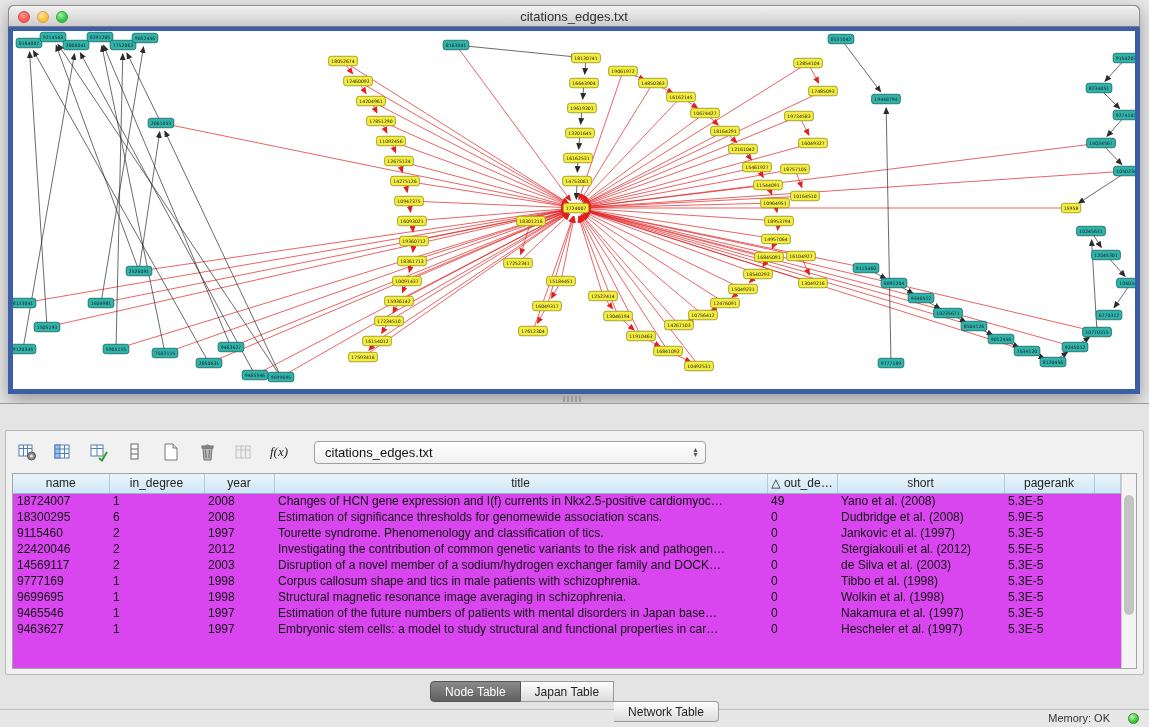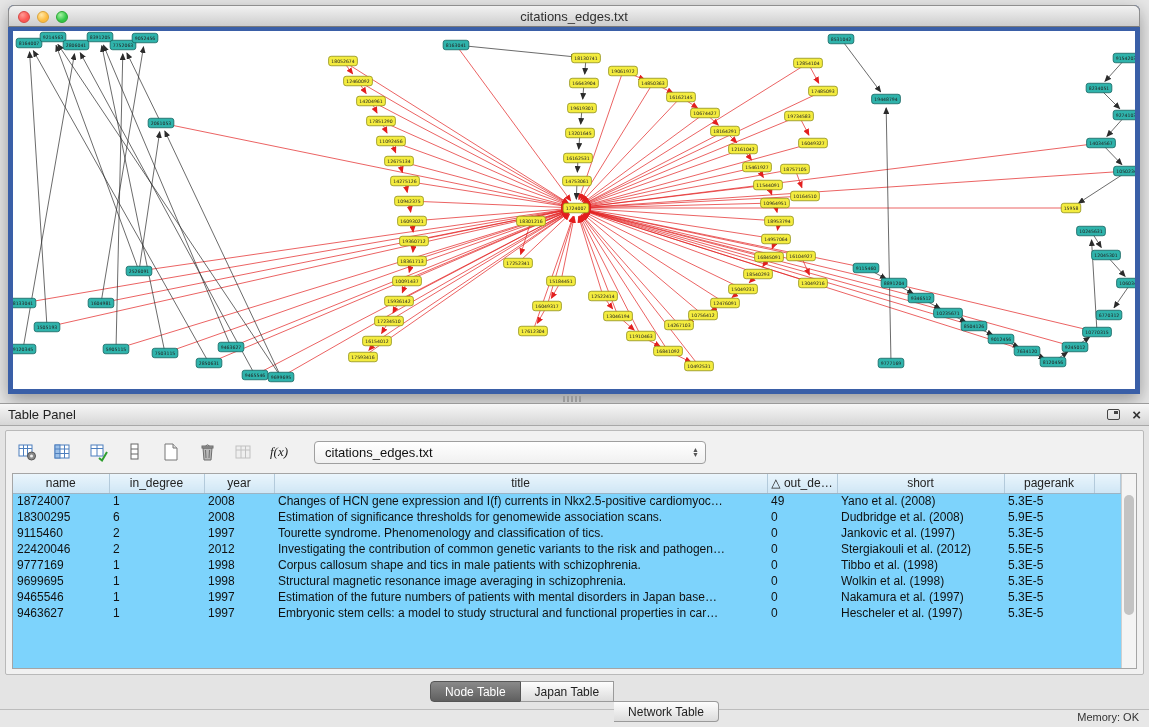--- a/index.html
+++ b/index.html
@@ -83,21 +83,21 @@
     background:linear-gradient(#ffffff,#f0f0f0);
     border:1px solid #9f9f9f; border-radius:4px;
     display:flex; align-items:center; padding:0 4px 0 10px;
     font-size:13px; color:#111; cursor:pointer;
   }
   .combo .combo-text { flex:1; }
   .combo .combo-arrows { display:flex; flex-direction:column; align-items:center; line-height:5px; font-size:7px; color:#555; padding-right:2px; }
 
   .table-wrap {
     position:absolute; left:6px; right:6px; top:42px; bottom:5px;
-    background:#7dd3fc; border:1px solid #a5a5a5; overflow:hidden;
+    background:#d946ef; border:1px solid #a5a5a5; overflow:hidden;
   }
   table.data { border-collapse:collapse; table-layout:fixed; width:calc(100% - 15px); }
   table.data th {
     height:19px; font-size:12px; font-weight:normal; color:#222; text-align:center;
     background:linear-gradient(#eaf5fc,#cfe6f5);
     border-right:1px solid #b3cadb; border-bottom:1px solid #9db4c4;
     overflow:hidden; white-space:nowrap; cursor:pointer;
   }
   table.data td {
     height:16px; font-size:12px; color:#111; padding:0 4px;
@@ -124,21 +124,21 @@
   }
   .tab-btn:first-child { border-left:1px solid #9a9a9a; border-radius:4px 0 0 4px; }
   .tab-btn:last-child { border-radius:0 4px 4px 0;margin-top:40px; }
   .tab-btn.selected {
     background:linear-gradient(#8a8a8a,#5f5f5f); color:#fff; border-color:#555;
   }
 
   
   .status-bar {
     position:absolute; right:10px; bottom:2px; height:14px;
-    display:flex; gap:6px;flex-direction:column;
+    display:flex; align-items:center; gap:18px;
   }
   .status-bar .mem-label { font-size:11px; color:#333; }
   .mem-dot {
     width:11px; height:11px; border-radius:50%;
     background:radial-gradient(circle at 35% 30%, #b8f7b0, #35c135 65%);
     border:1px solid #2a8f2a;
   }
 </style>
 </head>
 <body>
@@ -716,26 +716,20 @@
           <rect x="1083.15" y="279.25" width="25.7" height="9.5" rx="2.5" fill="#2fb3ab" stroke="#17635f" stroke-width="0.8"></rect>
           <text x="1096" y="285.7" text-anchor="middle" font-size="4.6" fill="#222" font-family="DejaVu Sans, sans-serif">6770312</text>
         </g>
       </svg>
   </div>
 </div>
 
 <div class="splitter-handle"></div>
 
 <div class="table-panel">
-  <div class="panel-header">
-    <span class="panel-title">Table Panel</span>
-    <span class="spacer"></span>
-    <span class="float-icon"></span>
-    <span class="close-icon">×</span>
-  </div>
 
   <div class="panel-body">
     <div class="toolbar">
       <span class="tb-icon">
         <svg width="20" height="20">
             <rect x="2" y="3" width="13" height="11" fill="#fff" stroke="#4d7fbe"></rect>
             <line x1="2" y1="6.5" x2="15" y2="6.5" stroke="#4d7fbe"></line>
             <line x1="6.5" y1="3" x2="6.5" y2="14" stroke="#4d7fbe"></line>
             <line x1="10.5" y1="3" x2="10.5" y2="14" stroke="#4d7fbe"></line>
             <circle cx="14.5" cy="14" r="4" fill="#8a8a8a" stroke="#555"></circle>
@@ -860,20 +854,30 @@
               <td>22420046</td>
               <td>2</td>
               <td>2012</td>
               <td>Investigating the contribution of common genetic variants to the risk and pathogen…</td>
               <td>0</td>
               <td class="c-short">Stergiakouli et al. (2012)</td>
               <td>5.5E-5</td>
               <td></td>
             </tr>
             <tr>
+              <td>14569117</td>
+              <td>2</td>
+              <td>2003</td>
+              <td>Disruption of a novel member of a sodium/hydrogen exchanger family and DOCK…</td>
+              <td>0</td>
+              <td class="c-short">de Silva et al. (2003)</td>
+              <td>5.3E-5</td>
+              <td></td>
+            </tr>
+            <tr>
               <td>9777169</td>
               <td>1</td>
               <td>1998</td>
               <td>Corpus callosum shape and tics in male patients with schizophrenia.</td>
               <td>0</td>
               <td class="c-short">Tibbo et al. (1998)</td>
               <td>5.3E-5</td>
               <td></td>
             </tr>
             <tr>

